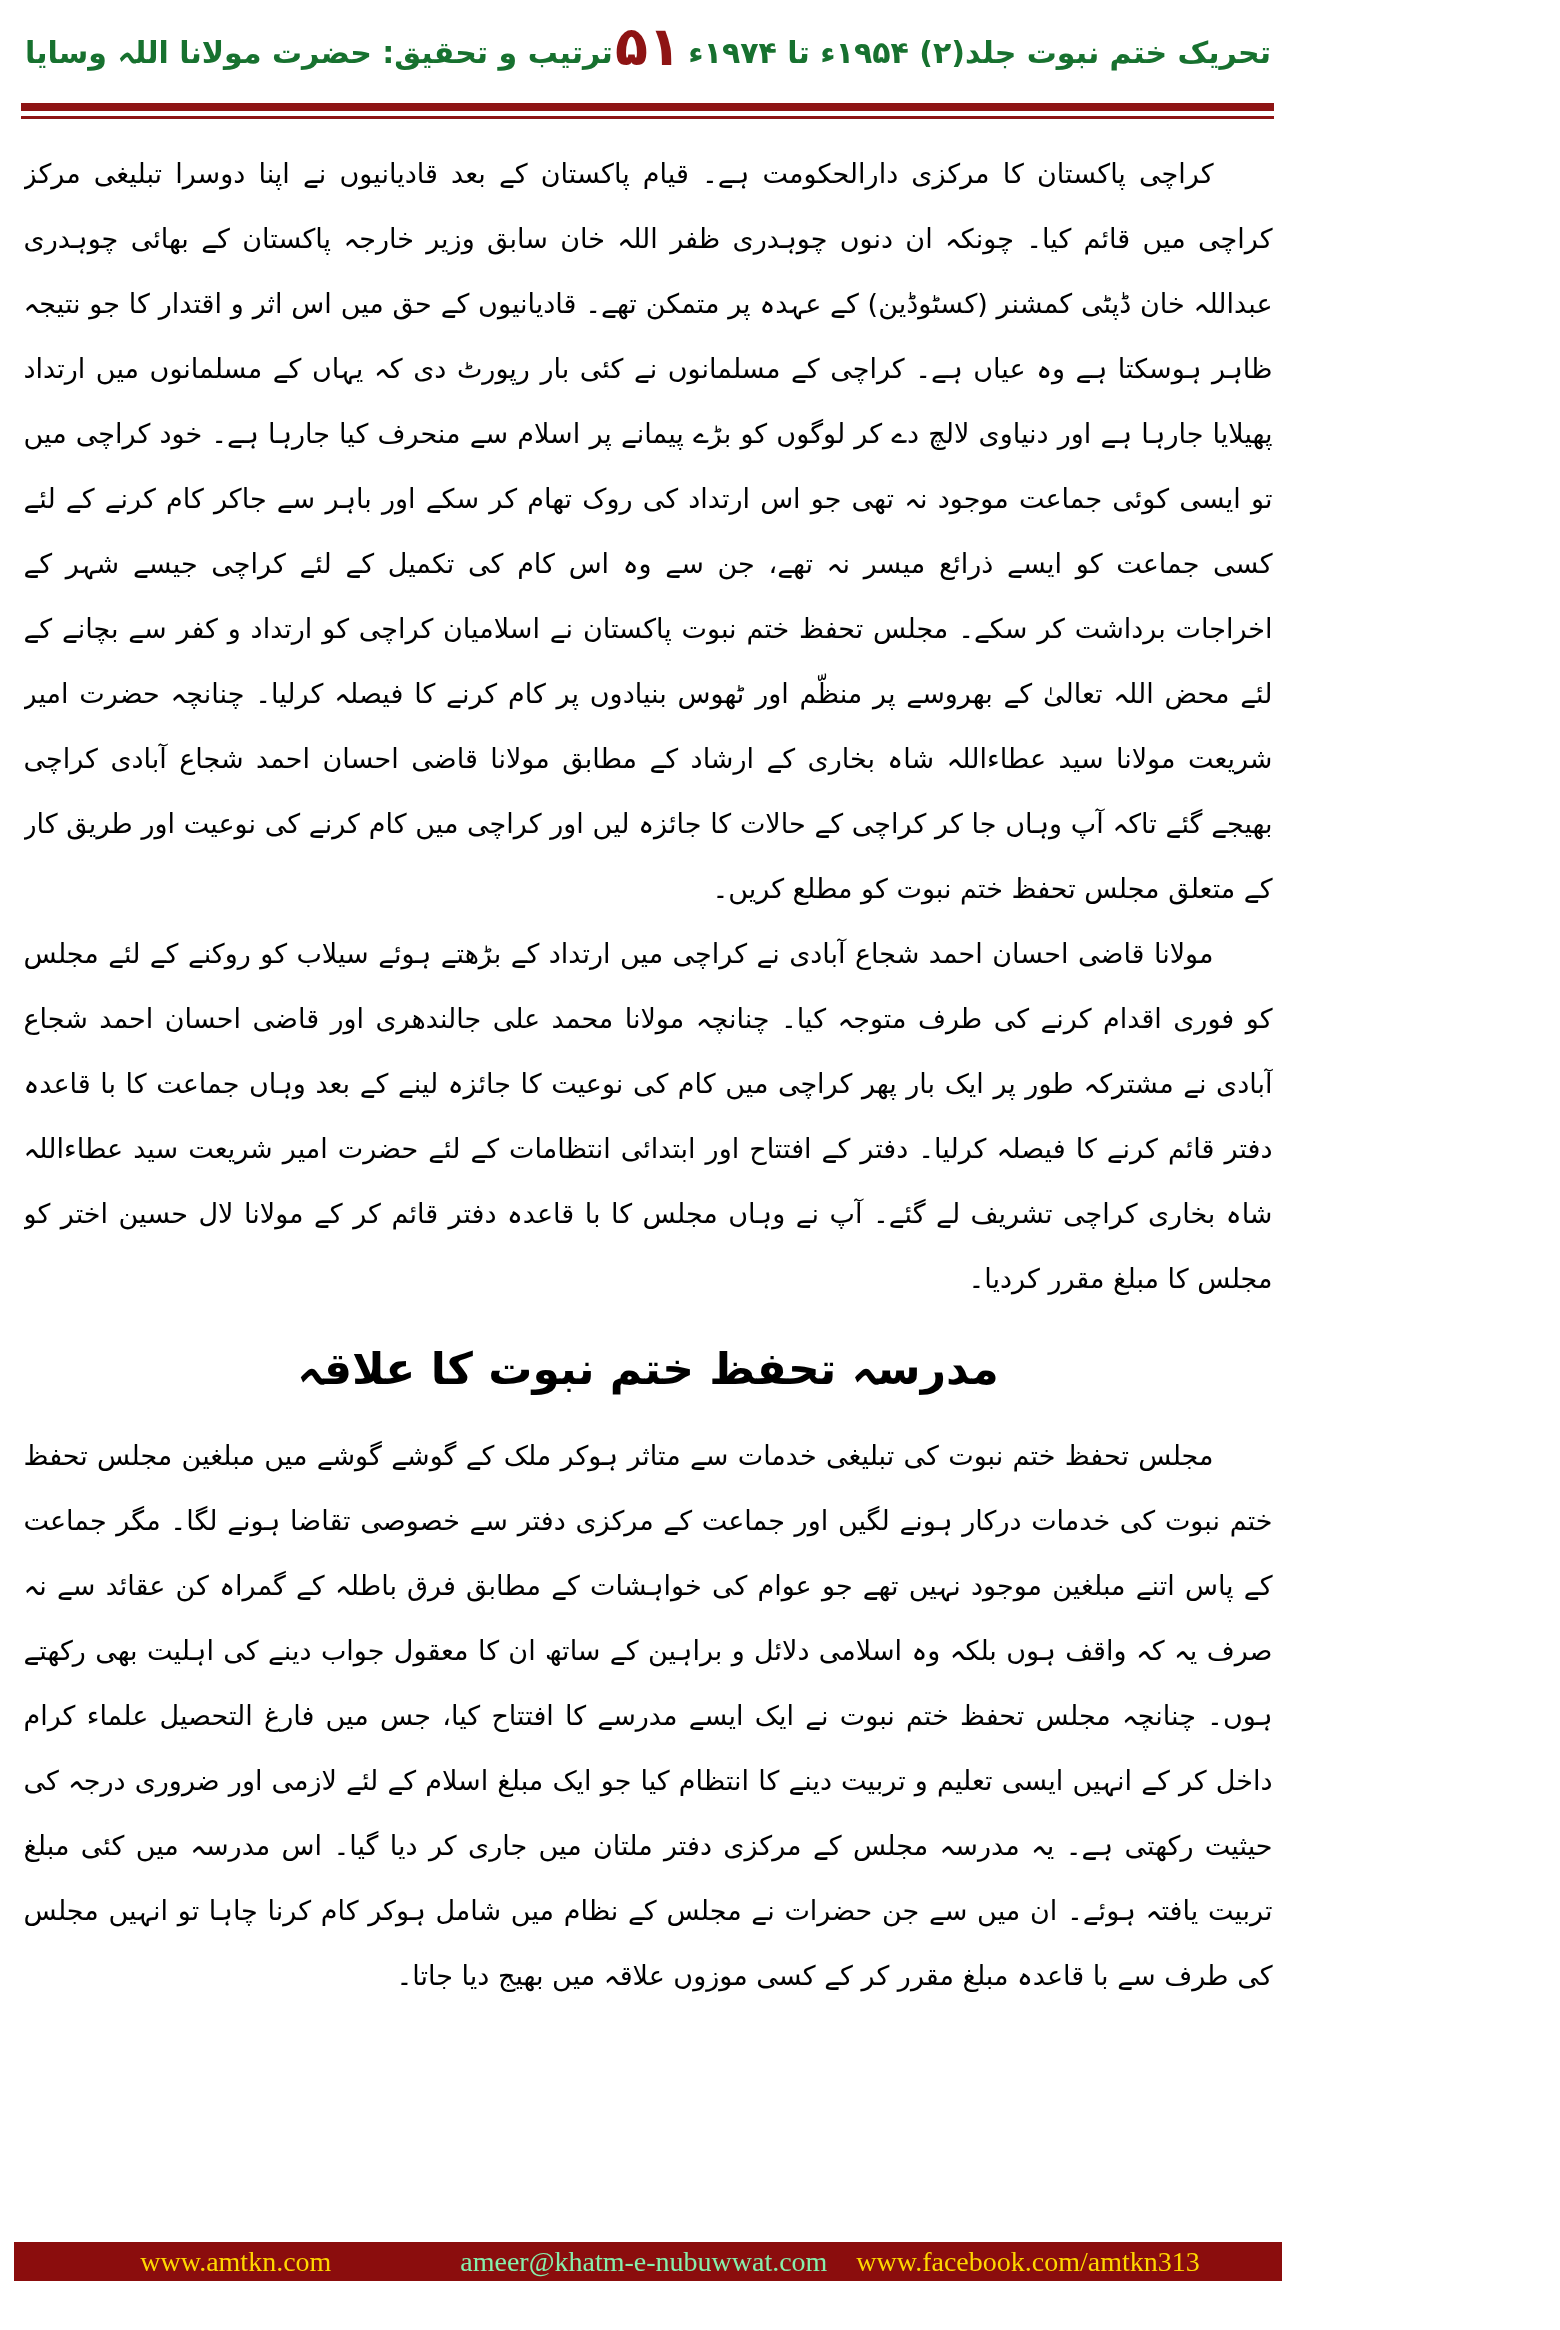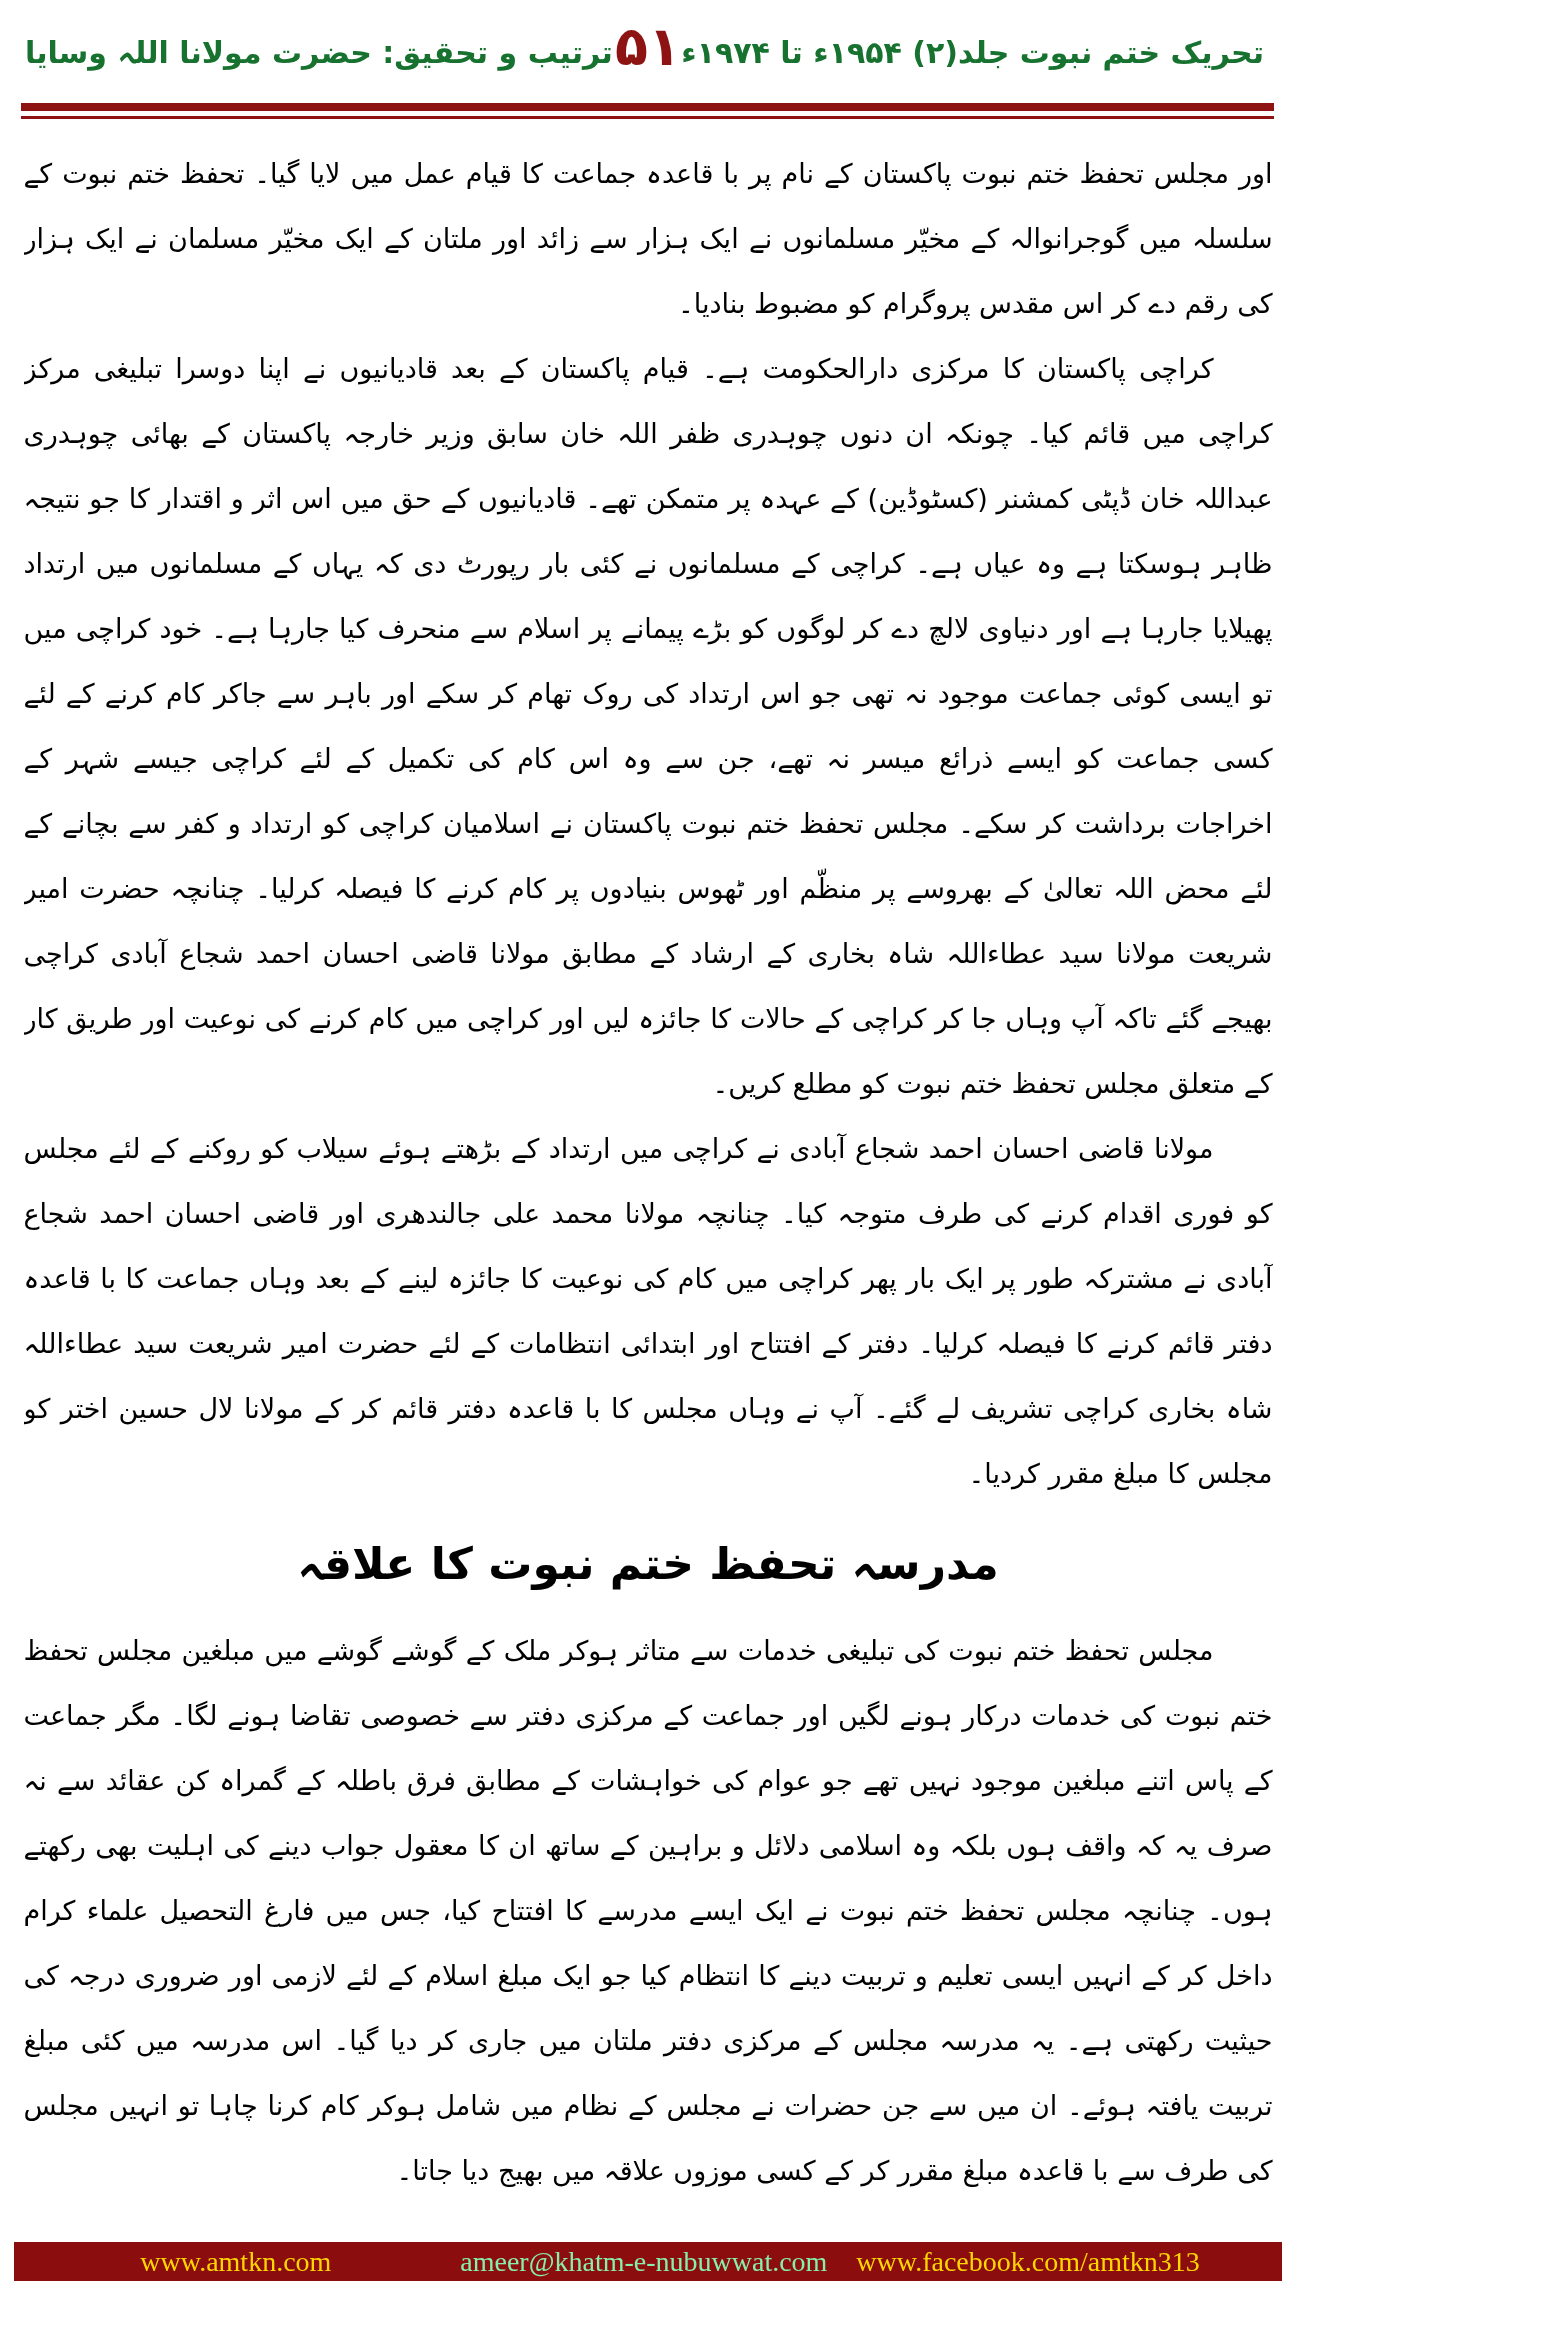--- a/index.html
+++ b/index.html
@@ -16,21 +16,21 @@
   .header-credit {
     position: absolute;
     top: 35px; left: 25px;
     color: var(--green, #17712f);
     font-size: 30px;
     font-weight: bold;
     direction: rtl;
   }
   .header-title {
     position: absolute;
-    top: 35px; right: 32px;
+    top: 35px; right: 25px;
     color: var(--green, #17712f);
     font-size: 30px;
     font-weight: bold;
     direction: rtl;
   }
   .header-page-number {
     position: absolute;
     top: 15px; left: 0; right: 0;
     text-align: center;
     color: var(--red, #8e1414);
@@ -87,21 +87,20 @@
   <div>
     <div class="header-credit">ترتیب و تحقیق: حضرت مولانا اللہ وسایا</div>
     <div class="header-page-number">۵۱</div>
     <div class="header-title">تحریک ختم نبوت جلد(۲) ۱۹۵۴ء تا ۱۹۷۴ء</div>
   </div>
 
   <div class="rule rule-thick"></div>
   <div class="rule rule-thin"></div>
 
   <div class="content" id="content">
-      <div class="paragraph">اور مجلس تحفظ ختم نبوت پاکستان کے نام پر با قاعدہ جماعت کا قیام عمل میں لایا گیا۔ تحفظ ختم نبوت کے سلسلہ میں گوجرانوالہ کے مخیّر مسلمانوں نے ایک ہزار سے زائد اور ملتان کے ایک مخیّر مسلمان نے ایک ہزار کی رقم دے کر اس مقدس پروگرام کو مضبوط بنادیا۔</div>
       <div class="paragraph indent">کراچی پاکستان کا مرکزی دارالحکومت ہے۔ قیام پاکستان کے بعد قادیانیوں نے اپنا دوسرا تبلیغی مرکز کراچی میں قائم کیا۔ چونکہ ان دنوں چوہدری ظفر اللہ خان سابق وزیر خارجہ پاکستان کے بھائی چوہدری عبداللہ خان ڈپٹی کمشنر (کسٹوڈین) کے عہدہ پر متمکن تھے۔ قادیانیوں کے حق میں اس اثر و اقتدار کا جو نتیجہ ظاہر ہوسکتا ہے وہ عیاں ہے۔ کراچی کے مسلمانوں نے کئی بار رپورٹ دی کہ یہاں کے مسلمانوں میں ارتداد پھیلایا جارہا ہے اور دنیاوی لالچ دے کر لوگوں کو بڑے پیمانے پر اسلام سے منحرف کیا جارہا ہے۔ خود کراچی میں تو ایسی کوئی جماعت موجود نہ تھی جو اس ارتداد کی روک تھام کر سکے اور باہر سے جاکر کام کرنے کے لئے کسی جماعت کو ایسے ذرائع میسر نہ تھے، جن سے وہ اس کام کی تکمیل کے لئے کراچی جیسے شہر کے اخراجات برداشت کر سکے۔ مجلس تحفظ ختم نبوت پاکستان نے اسلامیان کراچی کو ارتداد و کفر سے بچانے کے لئے محض اللہ تعالیٰ کے بھروسے پر منظّم اور ٹھوس بنیادوں پر کام کرنے کا فیصلہ کرلیا۔ چنانچہ حضرت امیر شریعت مولانا سید عطاءاللہ شاہ بخاری کے ارشاد کے مطابق مولانا قاضی احسان احمد شجاع آبادی کراچی بھیجے گئے تاکہ آپ وہاں جا کر کراچی کے حالات کا جائزہ لیں اور کراچی میں کام کرنے کی نوعیت اور طریق کار کے متعلق مجلس تحفظ ختم نبوت کو مطلع کریں۔</div>
       <div class="paragraph indent">مولانا قاضی احسان احمد شجاع آبادی نے کراچی میں ارتداد کے بڑھتے ہوئے سیلاب کو روکنے کے لئے مجلس کو فوری اقدام کرنے کی طرف متوجہ کیا۔ چنانچہ مولانا محمد علی جالندھری اور قاضی احسان احمد شجاع آبادی نے مشترکہ طور پر ایک بار پھر کراچی میں کام کی نوعیت کا جائزہ لینے کے بعد وہاں جماعت کا با قاعدہ دفتر قائم کرنے کا فیصلہ کرلیا۔ دفتر کے افتتاح اور ابتدائی انتظامات کے لئے حضرت امیر شریعت سید عطاءاللہ شاہ بخاری کراچی تشریف لے گئے۔ آپ نے وہاں مجلس کا با قاعدہ دفتر قائم کر کے مولانا لال حسین اختر کو مجلس کا مبلغ مقرر کردیا۔</div>
       <div class="heading">مدرسہ تحفظ ختم نبوت کا علاقہ</div>
       <div class="paragraph indent">مجلس تحفظ ختم نبوت کی تبلیغی خدمات سے متاثر ہوکر ملک کے گوشے گوشے میں مبلغین مجلس تحفظ ختم نبوت کی خدمات درکار ہونے لگیں اور جماعت کے مرکزی دفتر سے خصوصی تقاضا ہونے لگا۔ مگر جماعت کے پاس اتنے مبلغین موجود نہیں تھے جو عوام کی خواہشات کے مطابق فرق باطلہ کے گمراہ کن عقائد سے نہ صرف یہ کہ واقف ہوں بلکہ وہ اسلامی دلائل و براہین کے ساتھ ان کا معقول جواب دینے کی اہلیت بھی رکھتے ہوں۔ چنانچہ مجلس تحفظ ختم نبوت نے ایک ایسے مدرسے کا افتتاح کیا، جس میں فارغ التحصیل علماء کرام داخل کر کے انہیں ایسی تعلیم و تربیت دینے کا انتظام کیا جو ایک مبلغ اسلام کے لئے لازمی اور ضروری درجہ کی حیثیت رکھتی ہے۔ یہ مدرسہ مجلس کے مرکزی دفتر ملتان میں جاری کر دیا گیا۔ اس مدرسہ میں کئی مبلغ تربیت یافتہ ہوئے۔ ان میں سے جن حضرات نے مجلس کے نظام میں شامل ہوکر کام کرنا چاہا تو انہیں مجلس کی طرف سے با قاعدہ مبلغ مقرر کر کے کسی موزوں علاقہ میں بھیج دیا جاتا۔</div>
     </div>
 
   <div class="footer-bar">
     <span class="footer-link footer-website">www.amtkn.com</span>
     <span class="footer-link footer-email">ameer@khatm-e-nubuwwat.com</span>
     <span class="footer-link footer-facebook">www.facebook.com/amtkn313</span>

